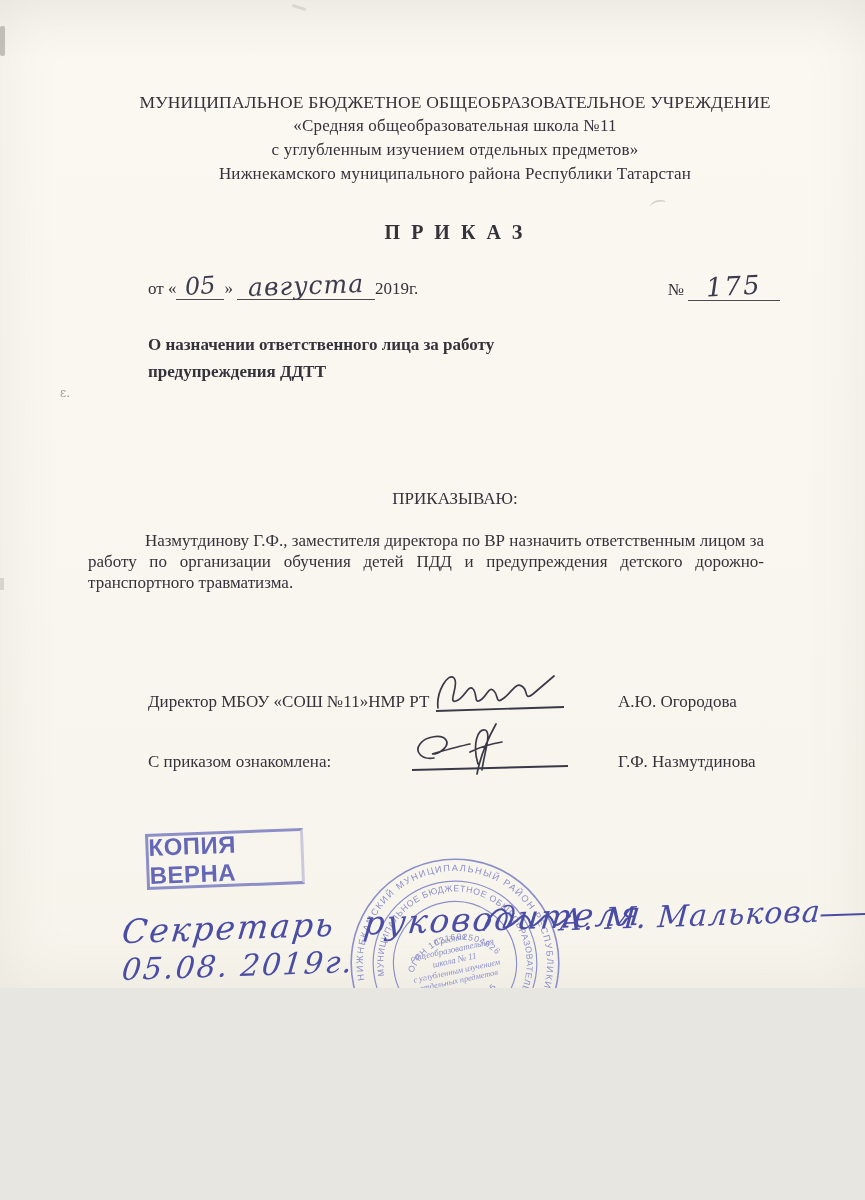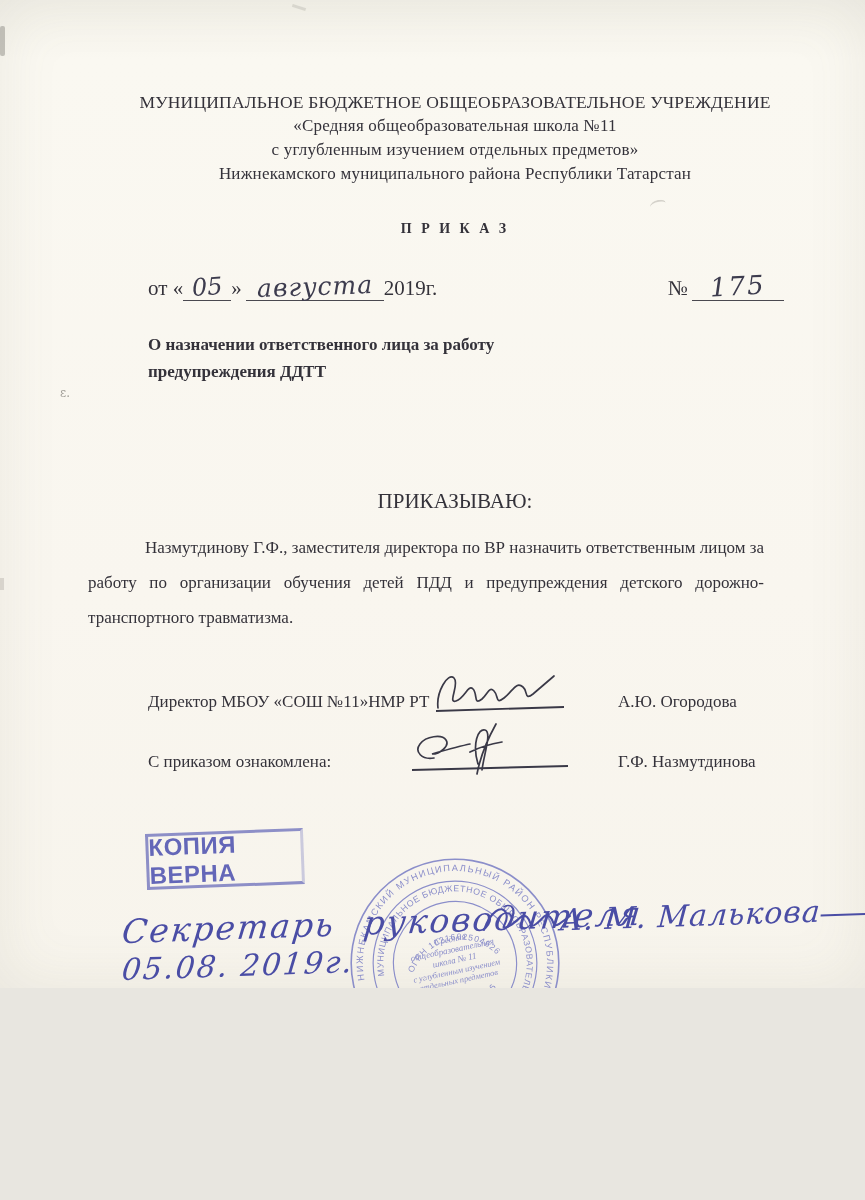--- a/index.html
+++ b/index.html
@@ -10,25 +10,25 @@
     background:linear-gradient(180deg,#f4f2ea 0%,#faf8f1 6%,#f9f6ef 60%,#f7f4ec 100%);
     box-shadow:inset 0 0 60px rgba(120,115,100,0.10);
     overflow:hidden;
     font-family:"Liberation Serif","DejaVu Serif",serif;
     color:#34323a;
   }
   .abs{position:absolute;}
   .centered{left:95px;width:720px;text-align:center;}
   .hdr{font-size:17px;line-height:24px;letter-spacing:0.2px;}
   .hdr-l1{font-size:17.5px;}
-  .doc-title{font-weight:bold;font-size:14px;letter-spacing:3px;}
-  .print{font-size:21px;}
+  .doc-title{font-weight:bold;font-size:20px;letter-spacing:3px;}
+  .print{font-size:17px;}
   .subject{font-weight:bold;font-size:17px;line-height:27px;}
   .body-par{
-    font-size:17px;line-height:35px;text-align:justify;text-indent:57px;
+    font-size:17px;line-height:21px;text-align:justify;text-indent:57px;
   }
   .hand{
     font-family:"DejaVu Serif",serif;font-style:italic;
     color:#3d3c4e;
   }
   .blank{
     display:inline-block;text-align:center;
     border-bottom:1.6px solid #4a4950;
     line-height:20px;
   }

